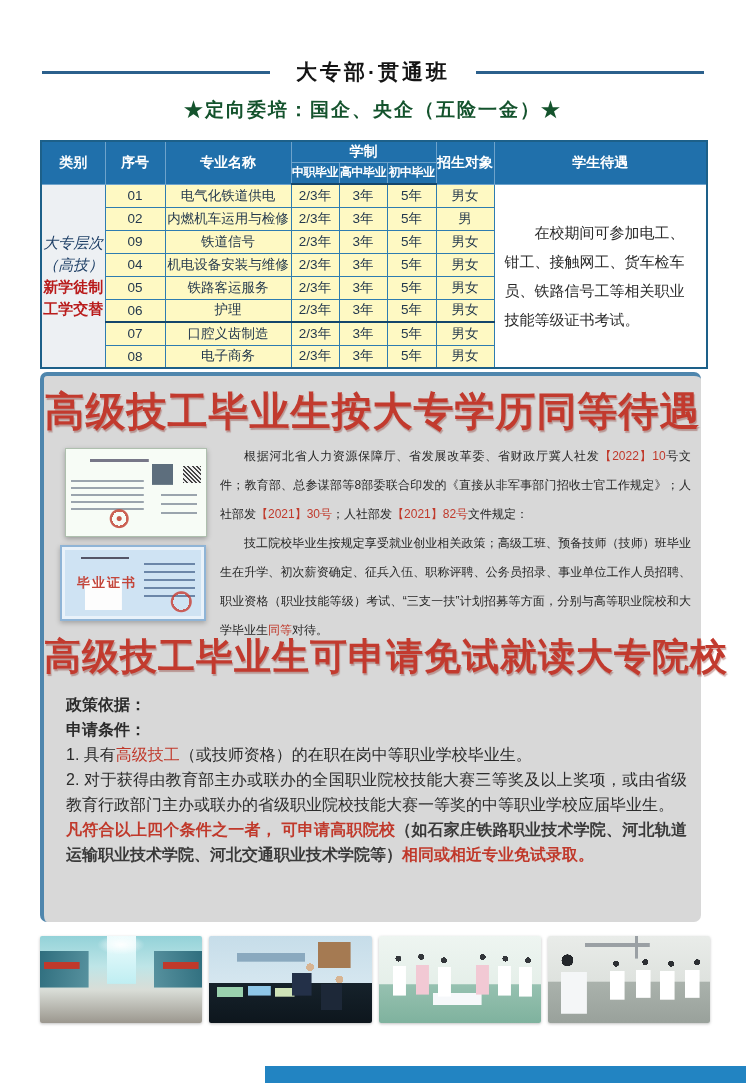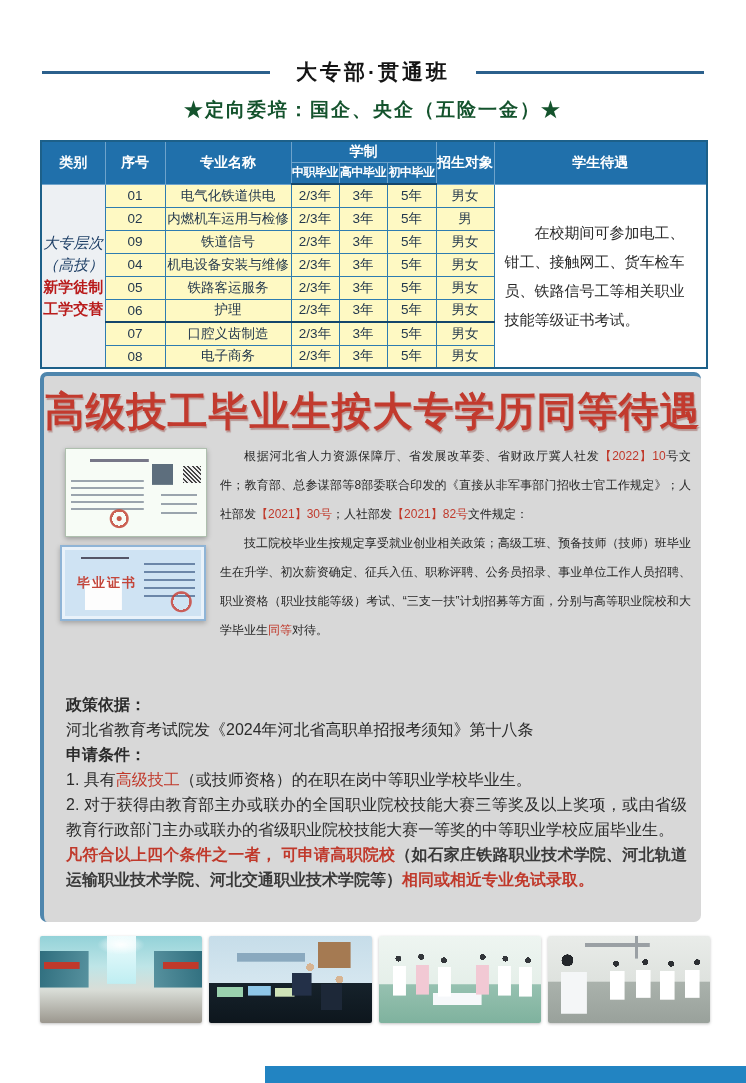--- a/index.html
+++ b/index.html
@@ -255,24 +255,24 @@
       <div class="cert2">
         <span class="diploma-title">毕业证书</span>
       </div>
     </div>
 
     <div class="paras">
       <p><span>根据河北省人力资源保障厅、省发展改革委、省财政厅冀人社发</span><span class="red">【2022】10</span><span>号文件；教育部、总参谋部等8部委联合印发的《直接从非军事部门招收士官工作规定》；人社部发</span><span class="red">【2021】30号</span><span>；人社部发</span><span class="red">【2021】82号</span><span>文件规定：</span></p>
       <p><span>技工院校毕业生按规定享受就业创业相关政策；高级工班、预备技师（技师）班毕业生在升学、初次薪资确定、征兵入伍、职称评聘、公务员招录、事业单位工作人员招聘、职业资格（职业技能等级）考试、“三支一扶”计划招募等方面，分别与高等职业院校和大学毕业生</span><span class="red">同等</span><span>对待。</span></p>
     </div>
 
+    <h2 class="callig t2">高级技工毕业生可申请免试就读大专院校</h2>
 
     <div class="policy">
       <p class="plabel">政策依据：</p>
-      <p>河北省教育考试院发《2024年河北省高职单招报考须知》第十八条</p>
       <p class="plabel">申请条件：</p>
       <p><span>1. 具有</span><span class="red">高级技工</span><span>（或技师资格）的在职在岗中等职业学校毕业生。</span></p>
       <p>2. 对于获得由教育部主办或联办的全国职业院校技能大赛三等奖及以上奖项，或由省级教育行政部门主办或联办的省级职业院校技能大赛一等奖的中等职业学校应届毕业生。</p>
       <p class="conclusion"><span>凡符合以上四个条件之一者， 可申请高职院校</span><span class="dark">（如石家庄铁路职业技术学院、河北轨道运输职业技术学院、河北交通职业技术学院等）</span><span>相同或相近专业免试录取。</span></p>
     </div>
   </div>
 
   <div class="photos">
     <div class="photo photo-hall"></div>
     <div class="photo photo-control"></div>

